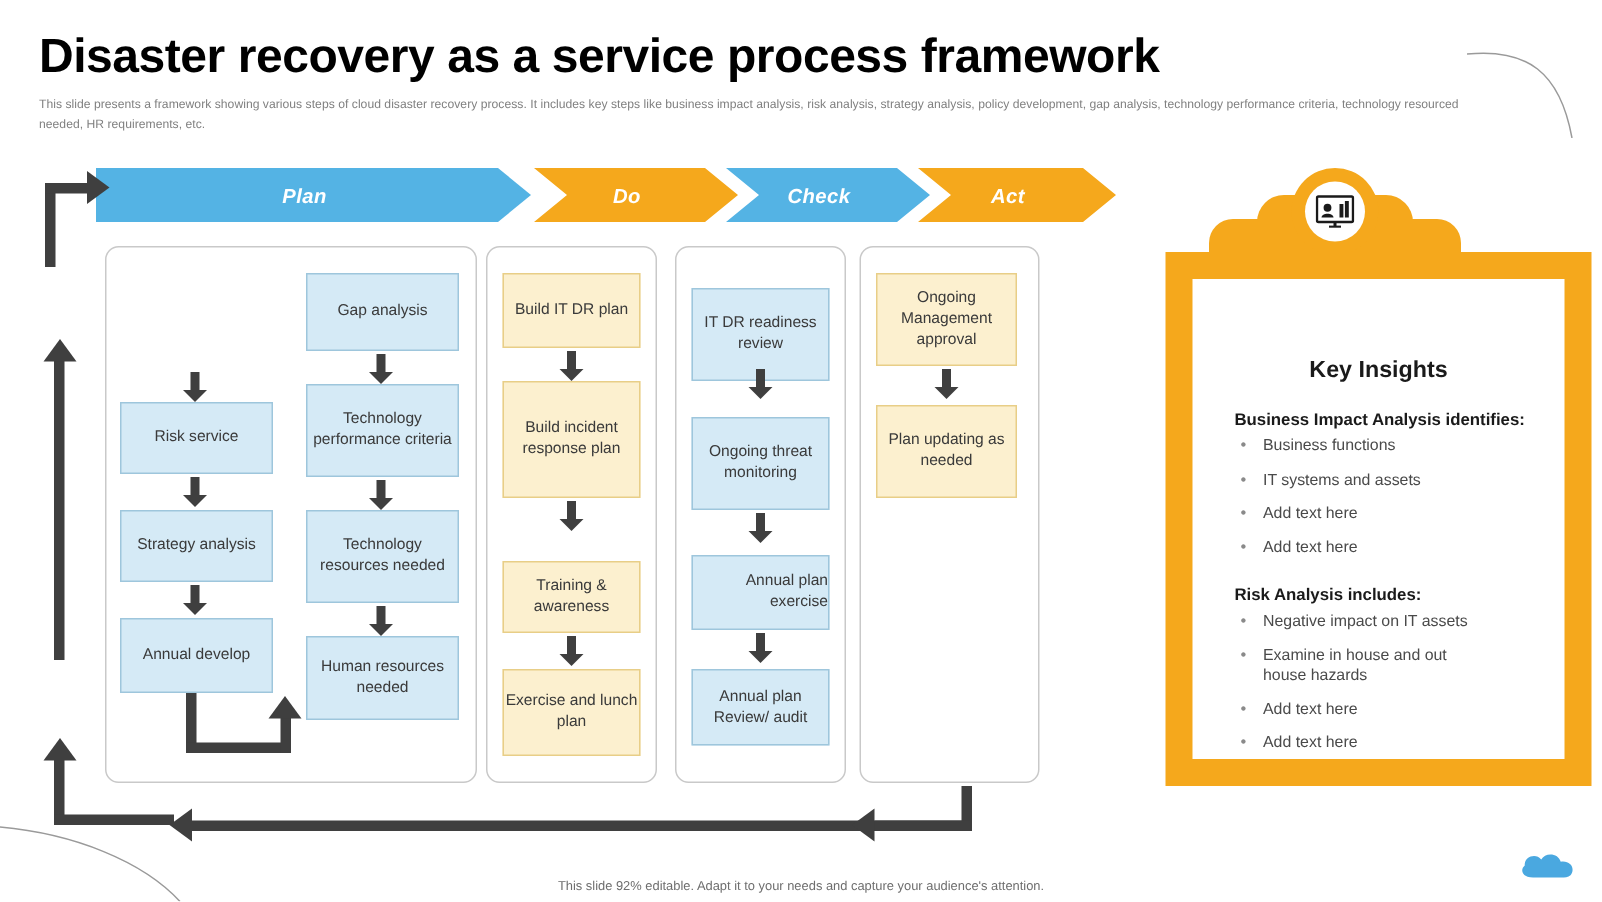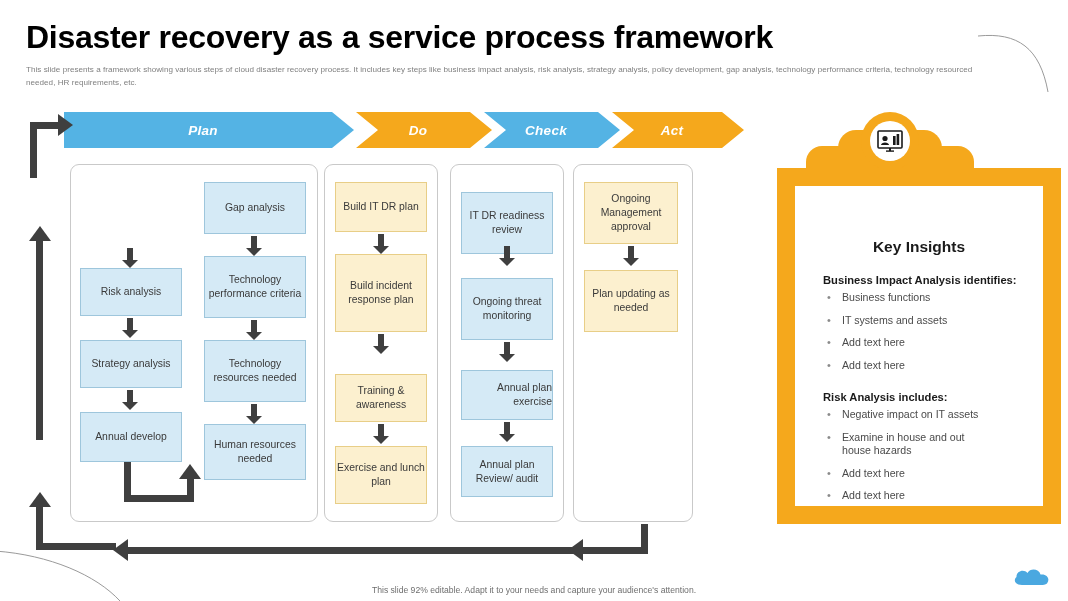--- a/index.html
+++ b/index.html
@@ -150,21 +150,21 @@
   <div class="tri left" style="left:568px; top:539px;"></div>
   <div class="bar" style="left:583px; top:547px; width:64px; height:7px;"></div>
 
   <div class="panel" style="left:70px; top:164px; width:248px; height:358px;"></div>
 
   <div class="arrow-down" style="left:122px; top:248px; height:20px;">
     <div class="stem" style="height:12px;"></div>
       <div class="head" style="top:12px;"></div>
   </div>
   <div class="box blue" style="left:80px; top:268px; width:102px; height:48px;">
-    <span>Risk analysis</span>
+    <span>Risk service</span>
   </div>
   <div class="arrow-down" style="left:122px; top:318px; height:20px;">
     <div class="stem" style="height:12px;"></div>
       <div class="head" style="top:12px;"></div>
   </div>
   <div class="box blue" style="left:80px; top:340px; width:102px; height:48px;">
     <span>Strategy analysis</span>
   </div>
   <div class="arrow-down" style="left:122px; top:390px; height:20px;">
     <div class="stem" style="height:12px;"></div>

